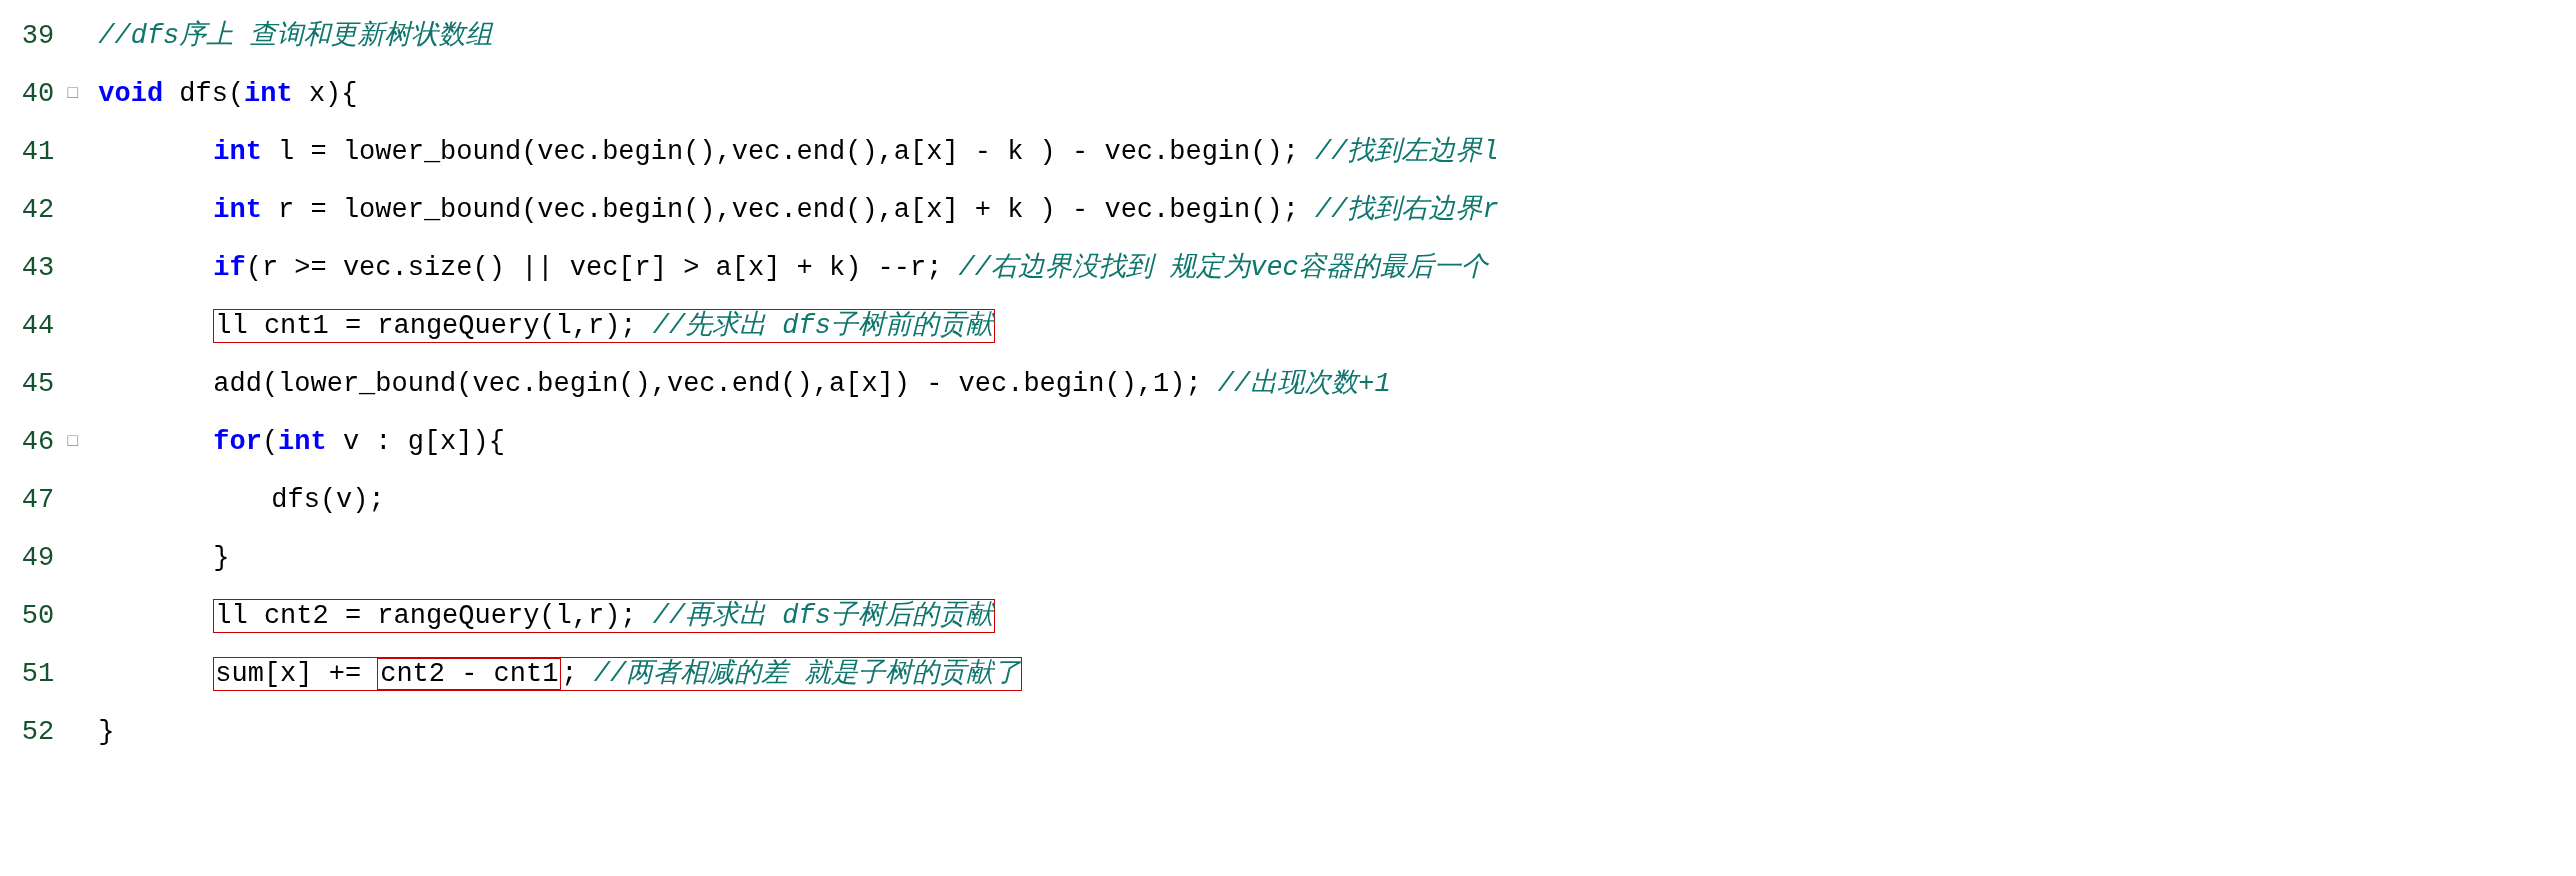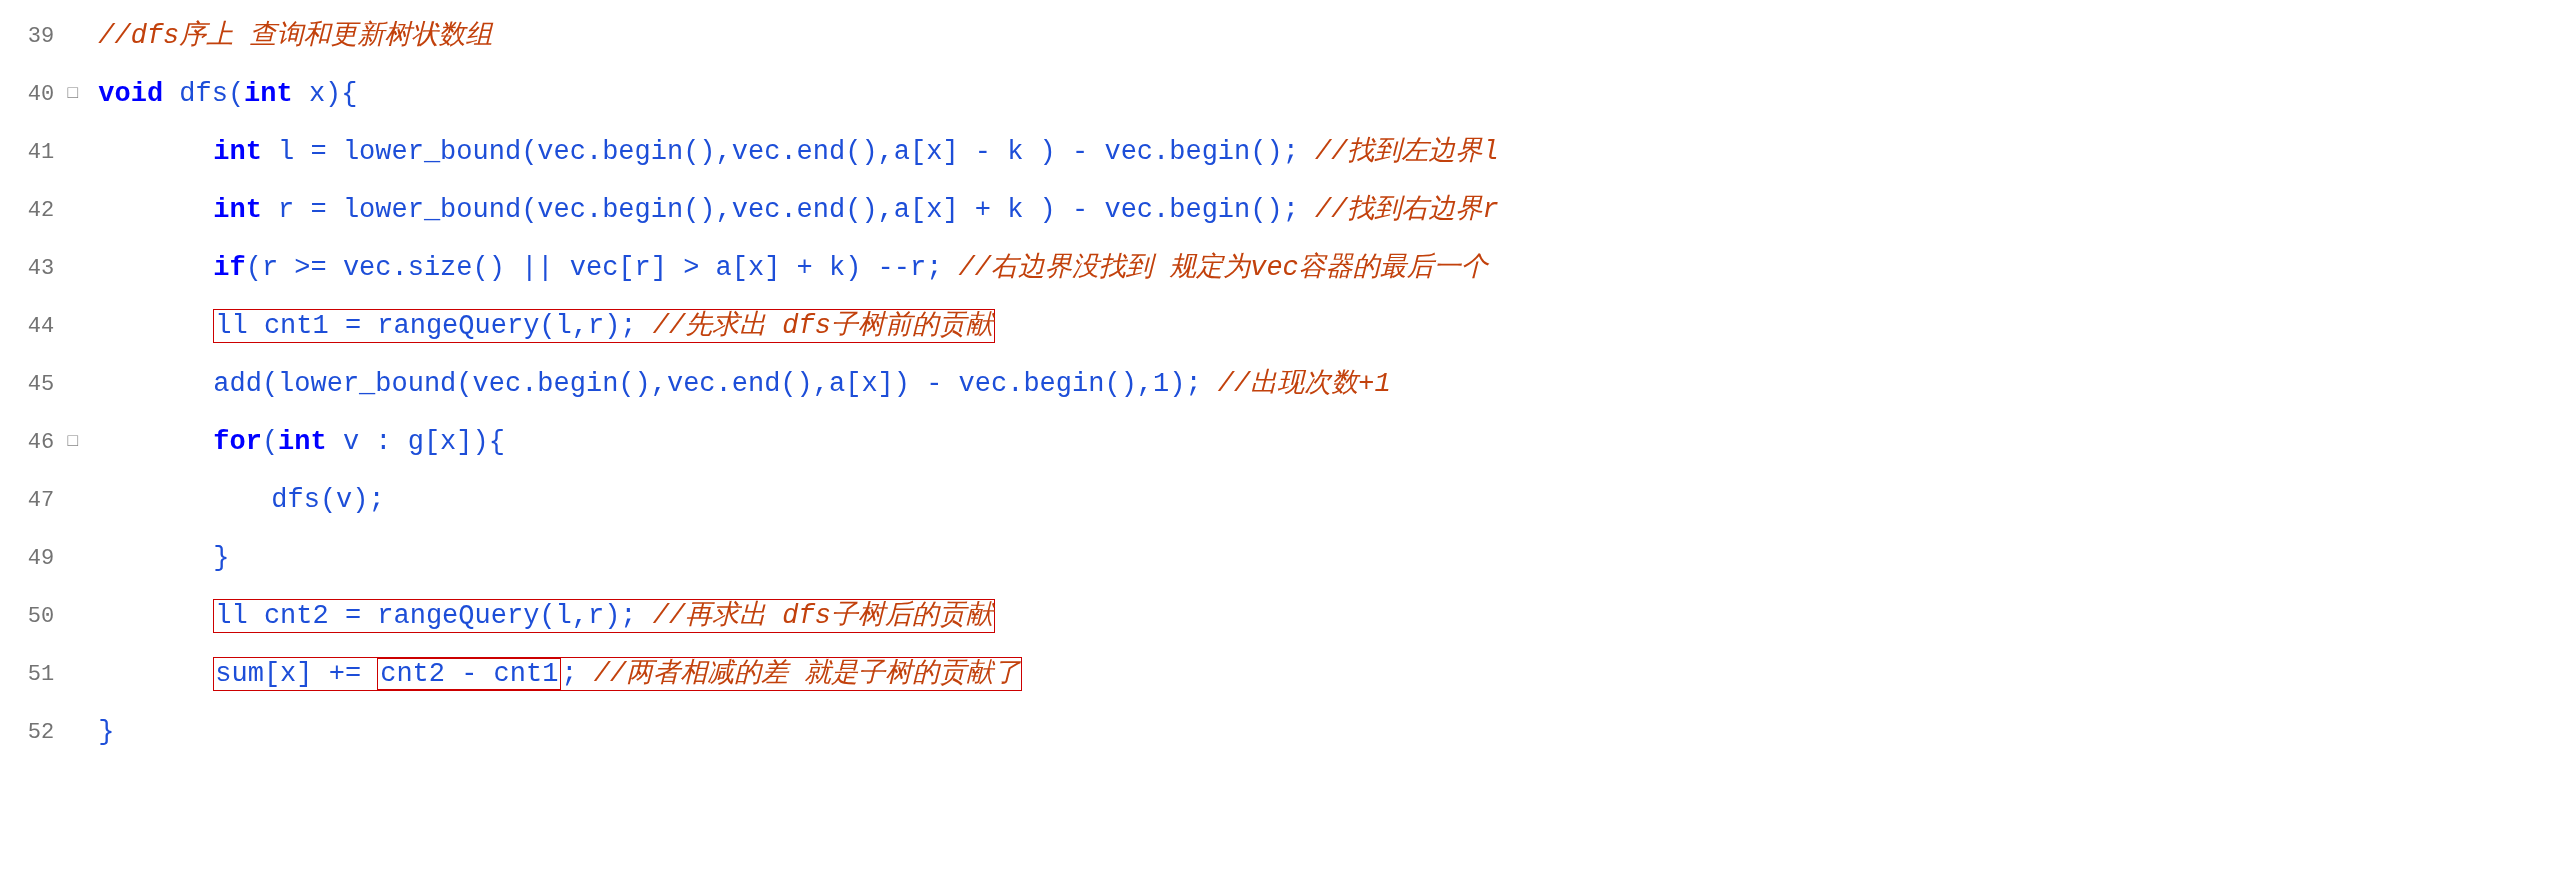--- a/index.html
+++ b/index.html
@@ -28,46 +28,46 @@
       align-items: center;
       padding: 0 9.6px;
       min-height: 58px;
       position: relative;
     }
 
     .line-number {
       display: inline-block;
       width: 58px;
       min-width: 58px;
-      color: #737373;
+      color: #14532d;
       text-align: right;
       padding-right: 13.4px;
       user-select: none;
-      font-size: 22px;
+      font-size: 27px;
     }
 
     .fold-icon {
       display: inline-block;
       width: 23px;
       min-width: 23px;
       color: #888888;
       font-size: 17.3px;
       cursor: pointer;
     }
 
     .code-content {
       display: inline-block;
       padding-left: 7.7px;
       flex: 1;
     }
 
     
     .kw { color: #0000ff; font-weight: bold; text-align: right; } 
-    .cm { color: #c2410c; font-style: italic; } 
-    .id { color: #1d4ed8; }
+    .cm { color: #0f766e; font-style: italic; } 
+    .id { color: #000000; }
 
     
     .box-highlight {
       display: inline;
       border: 1.9px solid #cc0000;
       padding: 1px 1px;
       background: transparent;
     }
   </style>
 </head>

